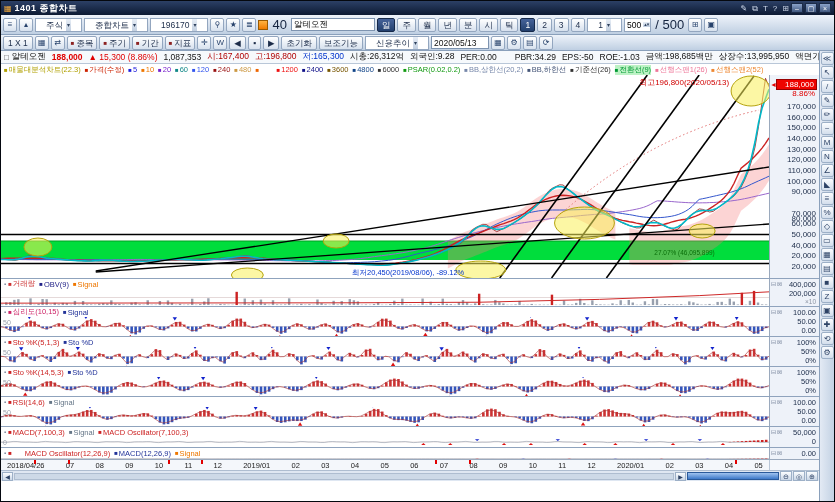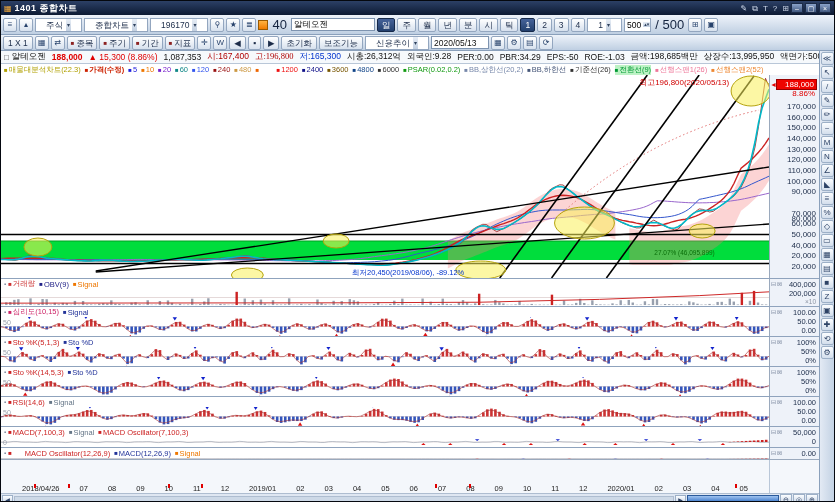--- a/index.html
+++ b/index.html
@@ -58,21 +58,21 @@
   .pane .phead .hmark{color:#7d8aa0;font-size:6px;margin-right:2px;}
   .pane .pplot{flex:1;position:relative;background:#fff;}
   .pane .pplot svg{position:absolute;inset:0;width:100%;height:100%;}
   .pane .pplot .l50{position:absolute;left:2px;top:2px;font-size:7px;color:#98a0ac;}
   .paxis2{flex:0 0 50px;position:relative;background:#eef2f9;border-left:1px solid #9aa9bd;font-size:7.5px;color:#1c2c49;display:flex;flex-direction:column;justify-content:space-between;align-items:flex-end;padding:1px 3px;}
   .paxis2.cluster{justify-content:flex-start;}
   .paxis2 .sub{color:#8a93a2;font-size:6.5px;}
   .paxis2 .pbtns{position:absolute;left:1px;top:1px;font-size:6px;color:#7d8aa0;letter-spacing:1px;}
   
   .xrow{flex:0 0 11px;display:flex;background:#f4f7fb;border-top:1px solid #9aa9bd;font-size:7.5px;color:#222;}
-  .xlabels{flex:1;position:relative;display:flex;justify-content:space-between;align-items:center;padding:0 21px;overflow:hidden;margin-top:24px;}
+  .xlabels{flex:1;position:relative;display:flex;justify-content:space-between;align-items:center;padding:0 6px;overflow:hidden;}
   .xlabels .rm{position:absolute;top:0;width:2px;height:4px;background:#e00000;}
   .xspacer{flex:0 0 50px;border-left:1px solid #b9c7d8;}
   
   .srow{flex:0 0 11px;display:flex;align-items:center;background:#dfe7f2;border-top:1px solid #aebdd0;padding:0 1px;gap:1px;}
   .sbtn{flex:0 0 11px;height:9px;line-height:8px;text-align:center;font-size:6px;color:#2e4366;background:linear-gradient(#fbfdff,#c9d6e6);border:1px solid #9db0c7;}
   .strack{flex:1;height:7px;background:#cdd9e7;border:1px solid #aebdd0;}
   .sslider{flex:0 0 92px;height:8px;background:linear-gradient(#9fc3f0,#3c78c8);border:1px solid #2a5a9a;}
   .szoom{flex:0 0 12px;height:10px;line-height:9px;text-align:center;font-size:7px;color:#2e4366;background:linear-gradient(#fbfdff,#c9d6e6);border:1px solid #9db0c7;}
 </style>
 </head>
@@ -169,41 +169,41 @@
     </div>
   <div class="content">
     <div class="leftcol">
       <div class="infobar" id="infobar">
           <span class="chk">□</span>
           <span class="seg" style="color: rgb(17, 17, 17);">알테오젠</span>
           <span class="seg" style="color: rgb(224, 0, 0); font-weight: bold;">188,000</span>
           <span class="seg" style="color: rgb(224, 0, 0);">▲ 15,300 (8.86%)</span>
           <span class="seg" style="color: rgb(17, 17, 17);">1,087,353</span>
           <span class="seg" style="color: rgb(176, 0, 0);">시:167,400</span>
-          <span class="seg" style="color: rgb(176, 0, 0); font-family: Liberation Serif, serif;">고:196,800</span>
+          <span class="seg" style="color: rgb(176, 0, 0);">고:196,800</span>
           <span class="seg" style="color: rgb(0, 51, 204);">저:165,300</span>
           <span class="seg" style="color: rgb(17, 17, 17);">시총:26,312억</span>
           <span class="seg" style="color: rgb(17, 17, 17);">외국인:9.28</span>
           <span class="seg" style="color: rgb(17, 17, 17);">PER:0.00</span>
-          <span class="seg" style="color: rgb(17, 17, 17);">PBR:34.29</span>
+          <span class="seg" style="color: rgb(17, 17, 17); margin-left: 12px;">PBR:34.29</span>
           <span class="seg" style="color: rgb(17, 17, 17);">EPS:-50</span>
           <span class="seg" style="color: rgb(17, 17, 17);">ROE:-1.03</span>
           <span class="seg" style="color: rgb(17, 17, 17);">금액:198,685백만</span>
           <span class="seg" style="color: rgb(17, 17, 17);">상장수:13,995,950</span>
           <span class="seg" style="color: rgb(17, 17, 17);">액면가:500</span>
           <span class="sp"></span>
         </div>
       <div class="legend" id="legendRow">
           <span class="litem">
             <b style="color: rgb(176, 160, 0);">■</b>
             <span style="color: rgb(176, 160, 0);">매물대분석차트(22.3)</span>
           </span>
           <span class="litem">
             <b style="color: rgb(204, 34, 0);">■</b>
-            <span style="color: rgb(204, 34, 0); font-weight: bold;">가격(수정)</span>
+            <span style="color: rgb(204, 34, 0);">가격(수정)</span>
           </span>
           <span class="litem">
             <b style="color: rgb(34, 34, 221);">■</b>
             <span style="color: rgb(34, 34, 221);">5</span>
           </span>
           <span class="litem">
             <b style="color: rgb(238, 119, 0);">■</b>
             <span style="color: rgb(238, 119, 0);">10</span>
           </span>
           <span class="litem">

